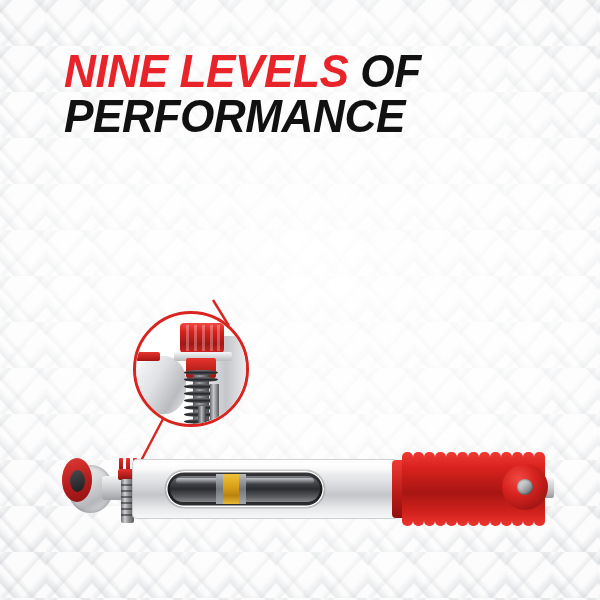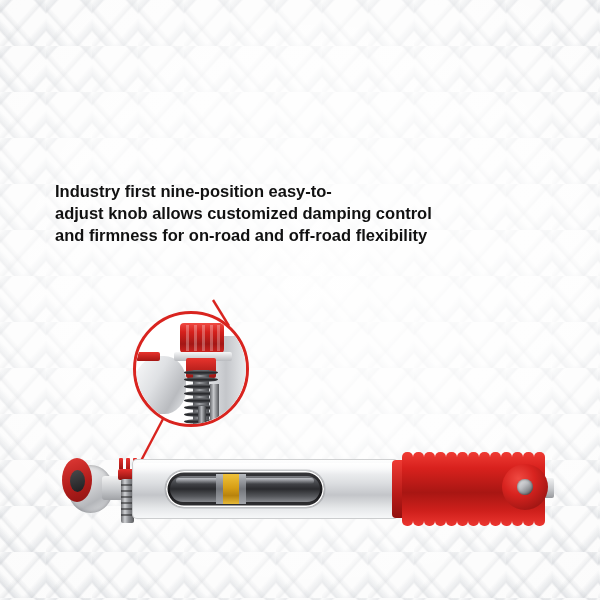--- a/index.html
+++ b/index.html
@@ -282,24 +282,25 @@
 </style>
 </head>
 <body>
 
 <div id="stage">
 
   <div class="plate"></div>
   <div class="plate2"></div>
   <div class="plate-vign"></div>
 
-
-  <div class="bodycopy">Industry first nine-position easy-to-
-adjust knob allows customized damping control
-and firmness for on-road and off-road flexibility</div>
+  <div class="headline">
+    <span class="hl-line hl-line1"><span class="hl-red">NINE LEVELS</span><span class="hl-black"> OF</span></span>
+    <span class="hl-line hl-black">PERFORMANCE</span>
+  </div>
+
 
   <svg class="leader" viewBox="0 0 600 600">
     <path d="M 163 419 L 133 476" stroke="#d9241f" stroke-width="2.4" fill="none"></path>
     <path d="M 229 326 L 213 300" stroke="#d9241f" stroke-width="2.4" fill="none"></path>
   </svg>
 
   <div class="detail">
     <div class="d-inner">
       <div class="d-body"></div>
       <div class="d-bulb"></div>

